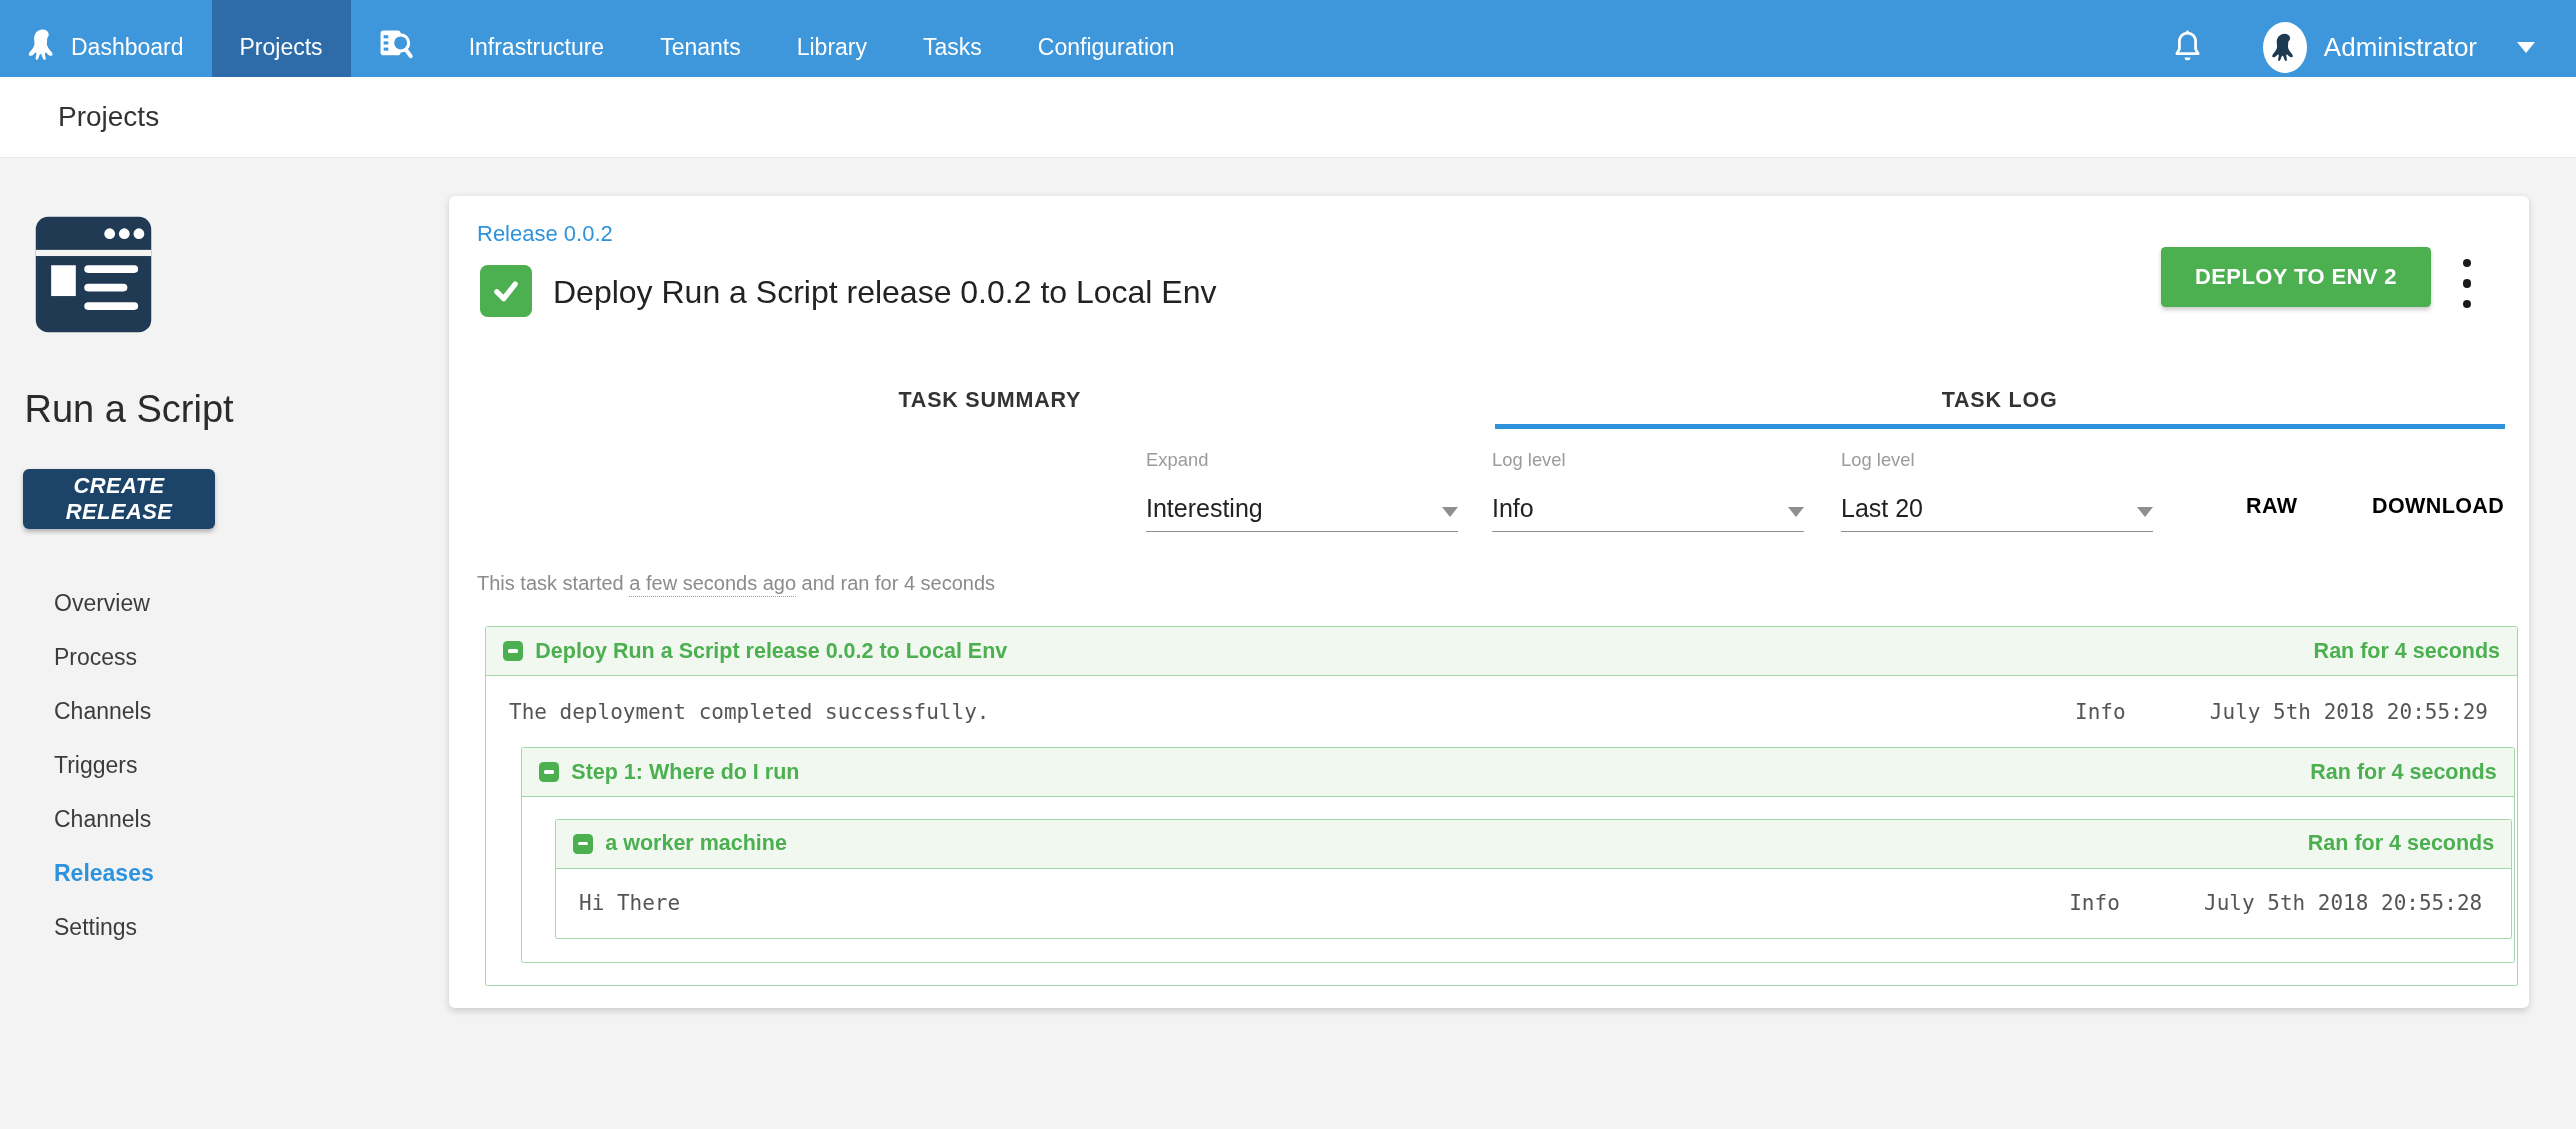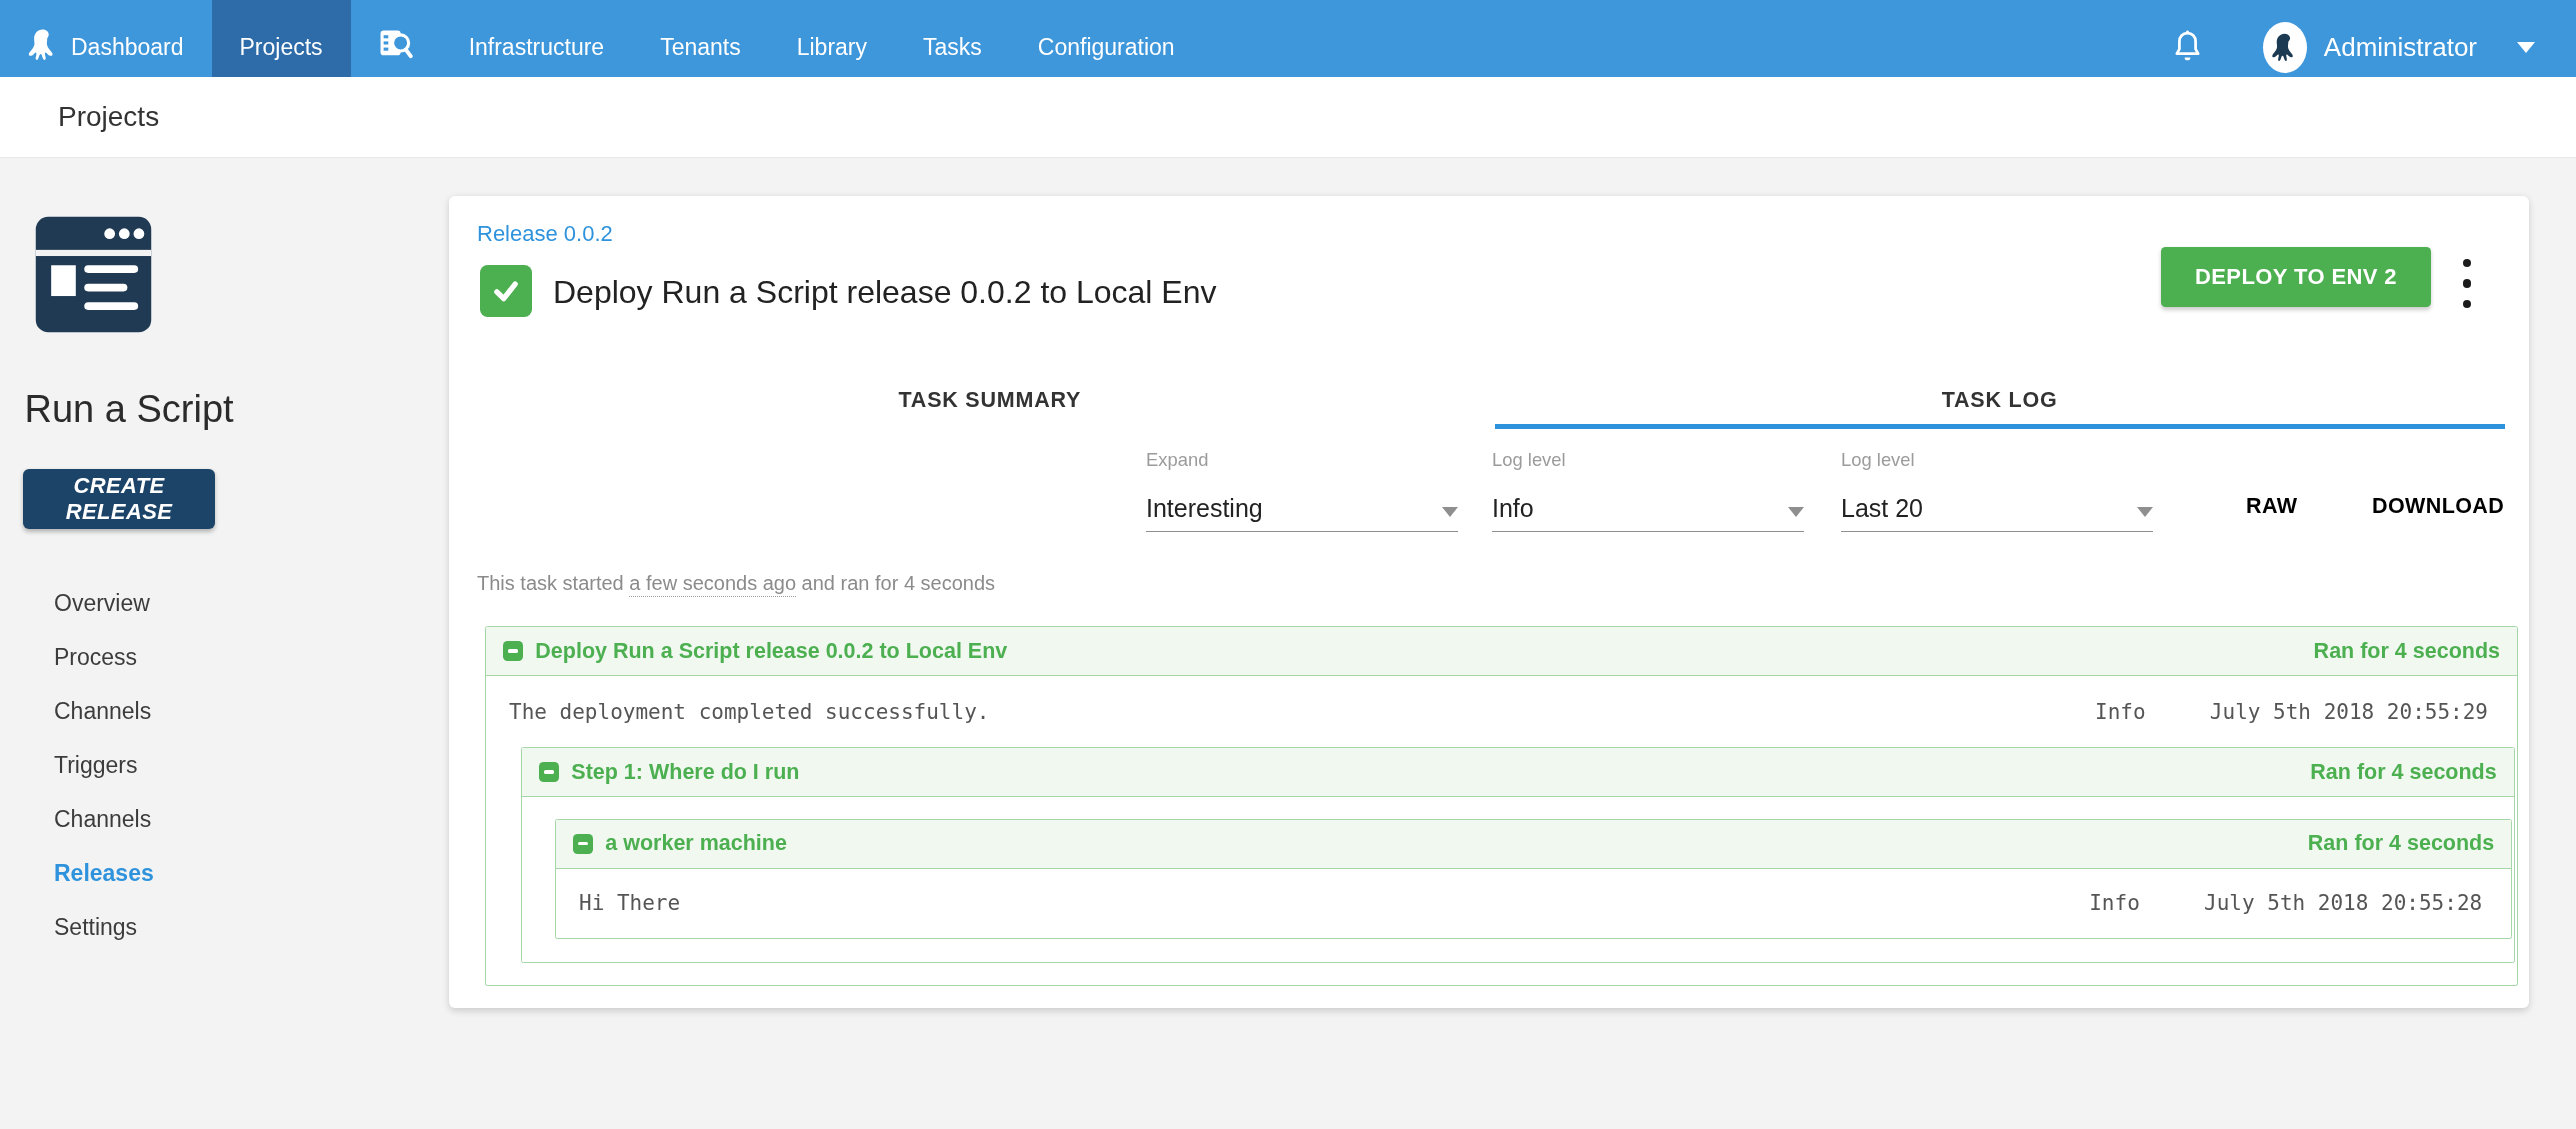--- a/index.html
+++ b/index.html
@@ -82,21 +82,21 @@
   .log-root { position:absolute; left:36px; top:430px; width:2033px; }
   .log-section { border:0.8px solid #a5d6a7; border-radius:2.3px; background:#fff; }
   .log-header { height:49px; background:#f0f8f0; border-bottom:0.8px solid #a5d6a7;
          display:flex; align-items:center; padding:0 17px; cursor:pointer; }
   .collapse-icon { width:20px; height:20px; background:#4caf50; border-radius:4.6px; margin-right:12.3px;
          display:flex; align-items:center; justify-content:center; flex:0 0 auto; }
   .collapse-icon i { display:block; width:10px; height:3.1px; background:#fff; border-radius:1.5px; }
   .log-title { font-size:21.5px; font-weight:bold; color:#4caf50; }
   .log-duration { margin-left:auto; font-size:21.5px; font-weight:bold; color:#4caf50; }
   .log-row { display:flex; align-items:center; font-family:"DejaVu Sans Mono", monospace;
-         font-size:21px; color:#555; }
+         font-size:21px; color:#555;gap:20px; }
   .row-outer { height:71px; } .row-inner { height:69px; }
   .log-msg { flex:1; padding-left:23px; }
   .log-level { width:84px; }
   .log-time { width:338px; text-align:right; padding-right:29px; }
   .nest-1 { margin:0 2.3px 22px 35px; }
   .nest-2 { margin:21.5px 1.5px 23px 33px; }
 </style>
 </head>
 <body>
 

